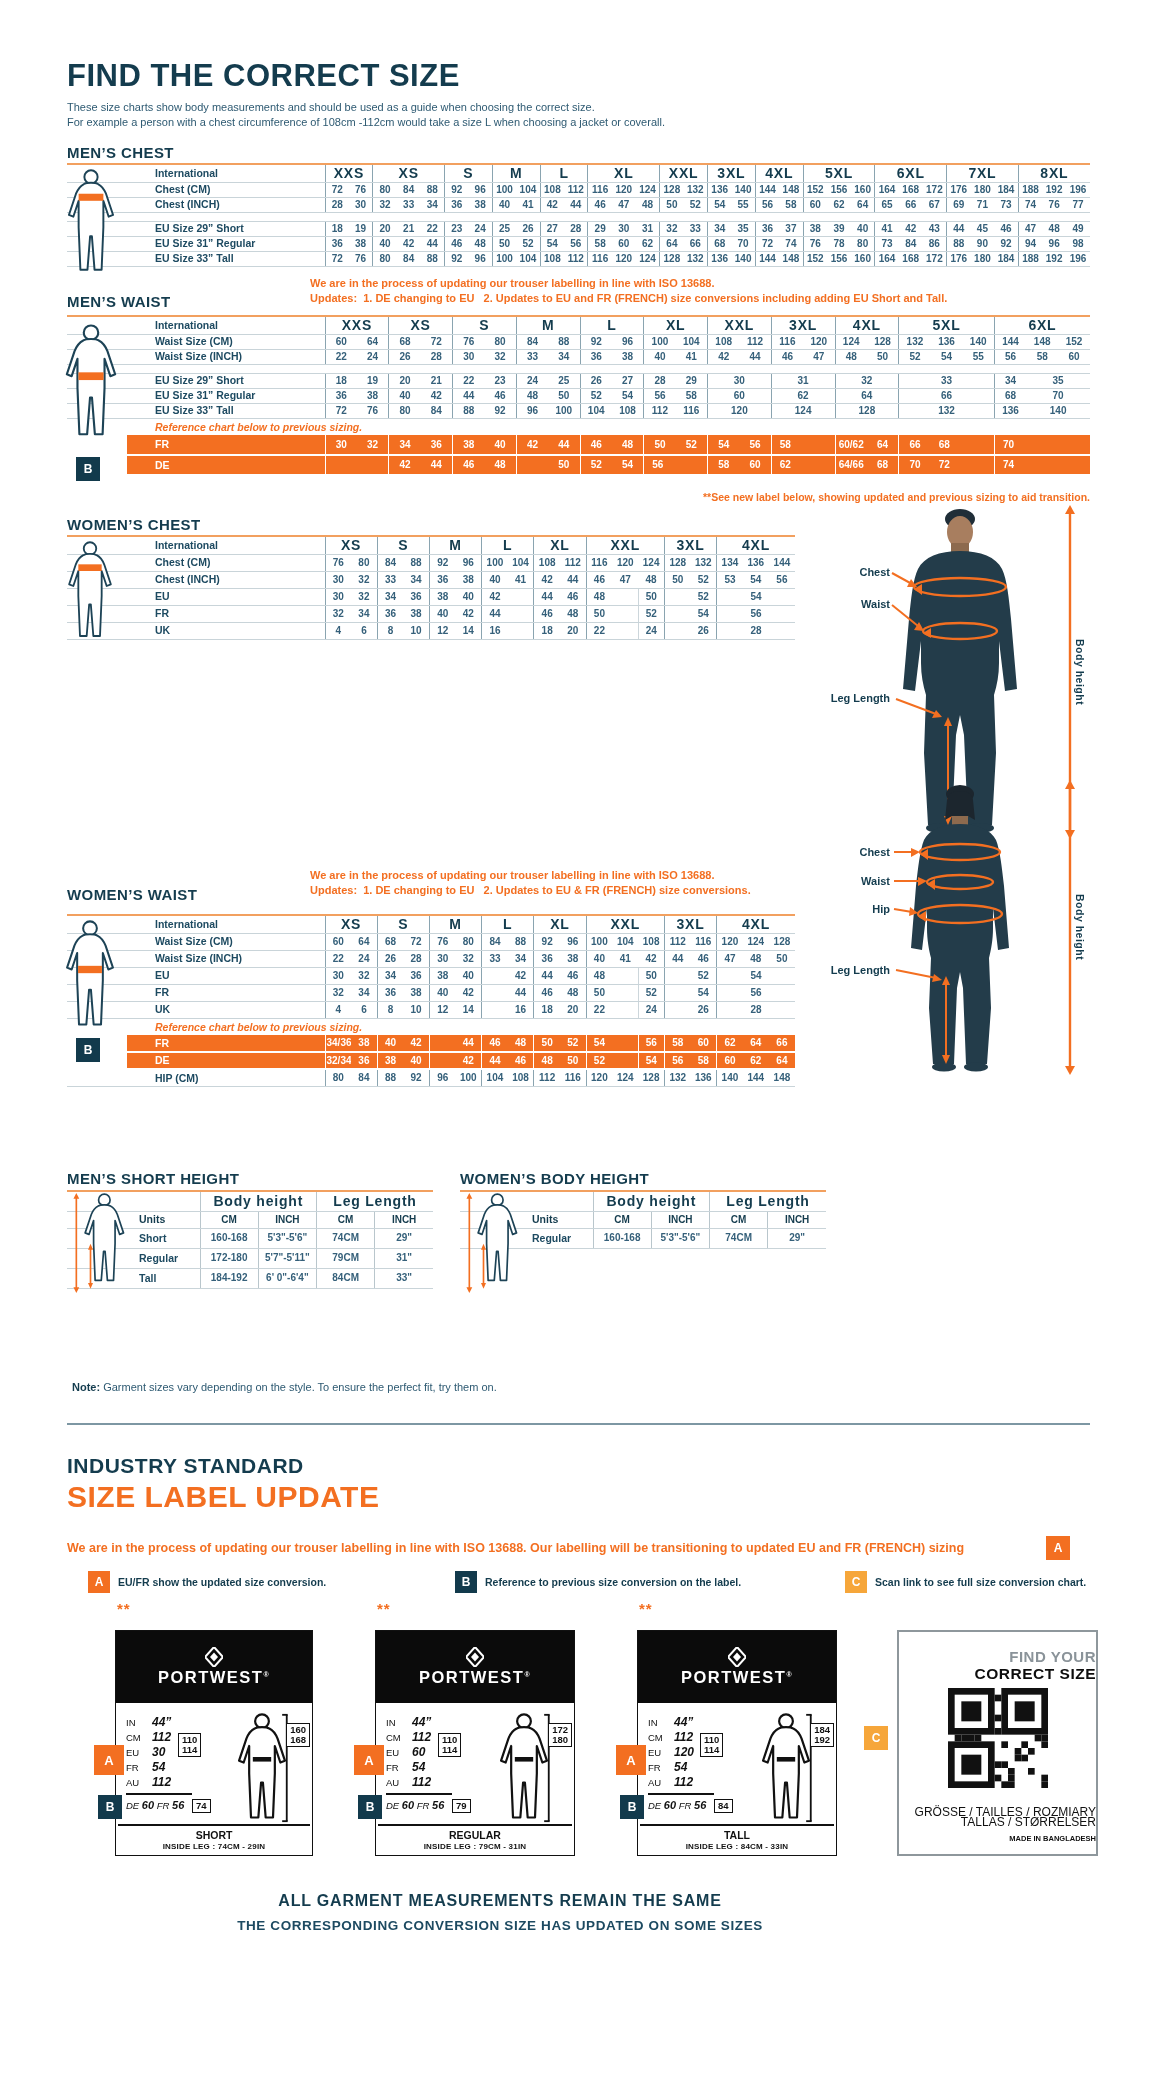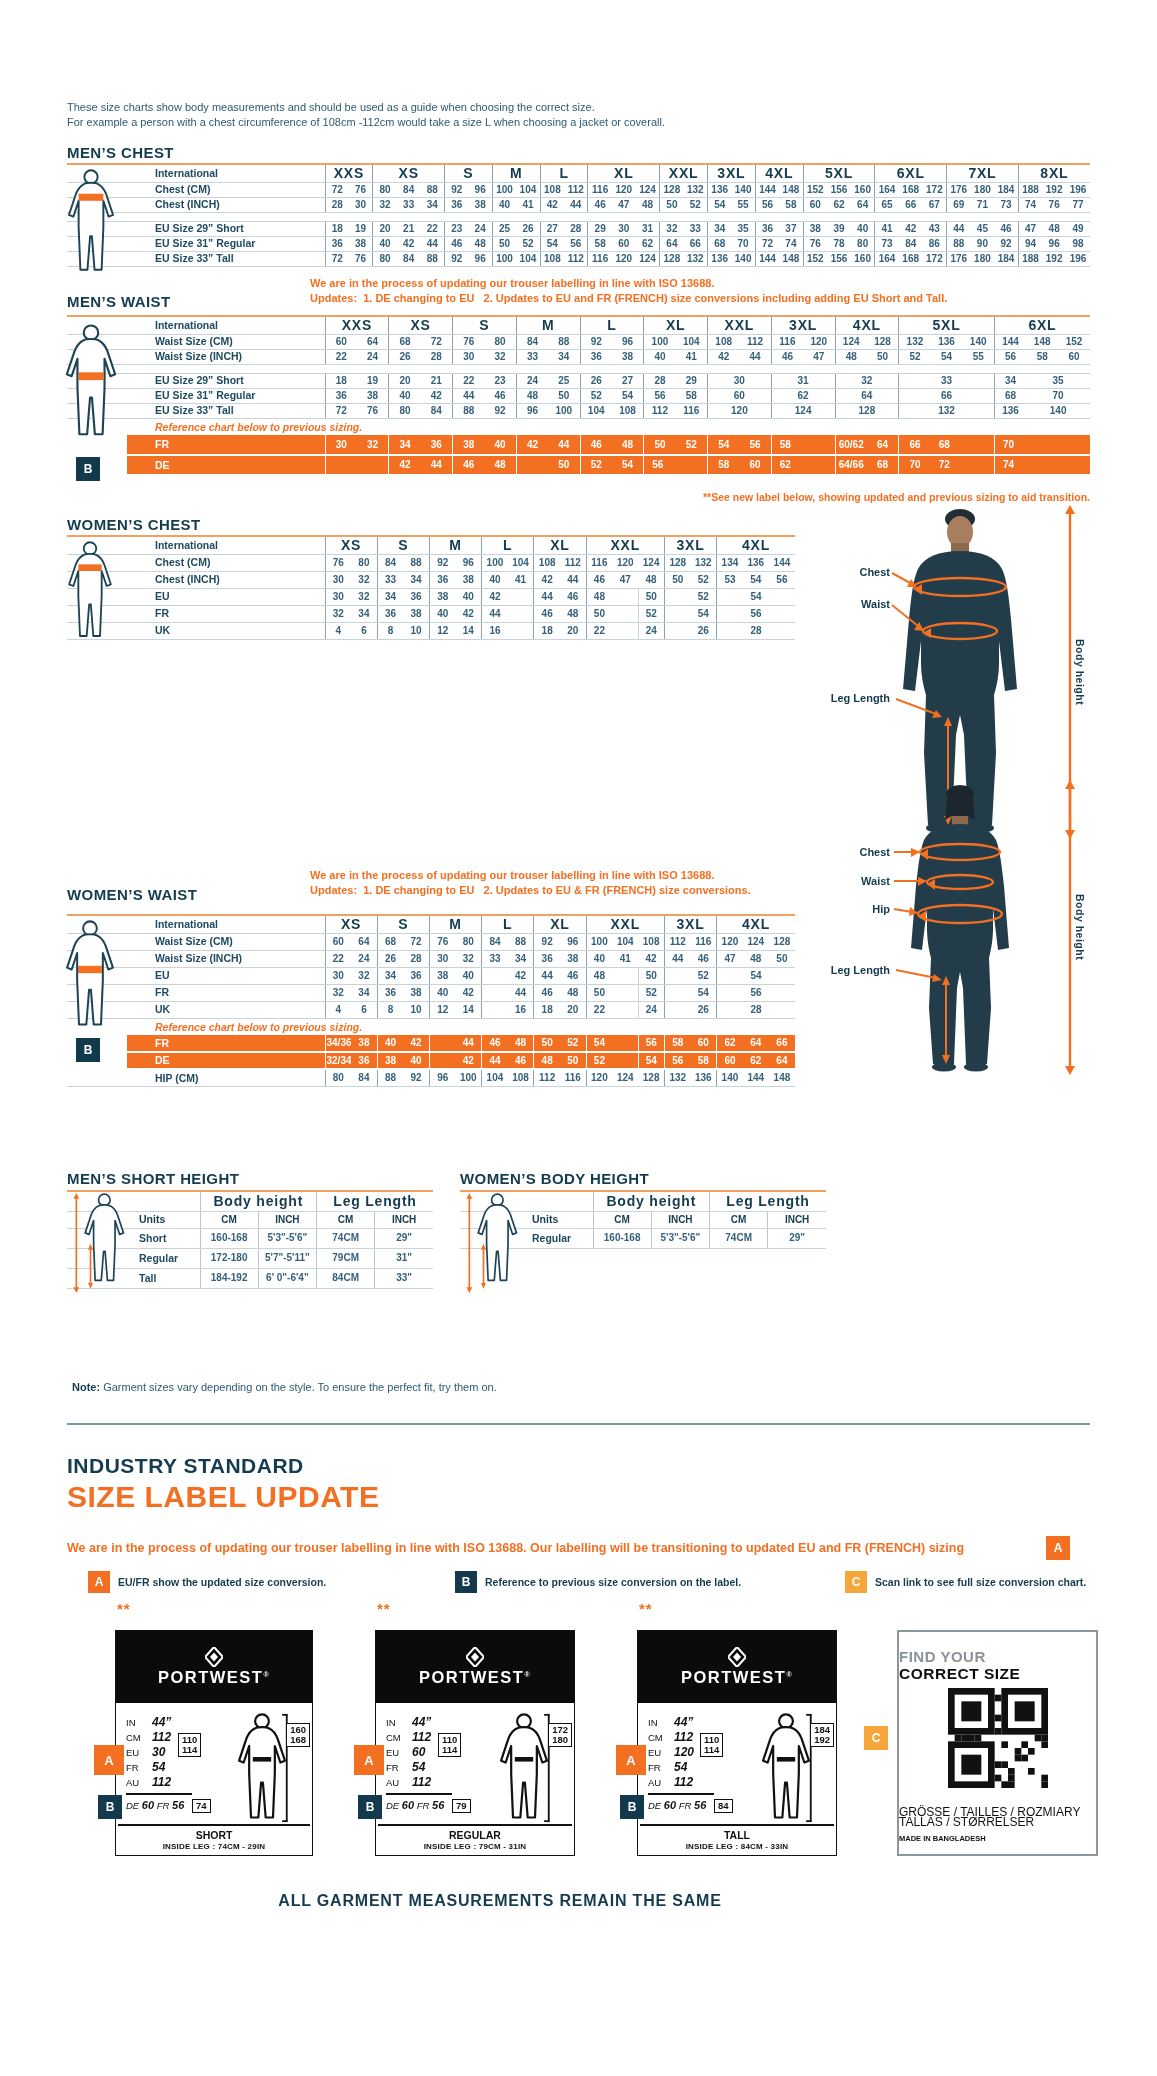--- a/index.html
+++ b/index.html
@@ -84,34 +84,35 @@
   .prevrow b{font-size:11px;}
   .cfig{position:absolute;right:4px;top:82px;width:92px;height:110px;}
   .fbox{position:absolute;border:1.5px solid #111;background:#fff;font-weight:800;font-size:9.5px;line-height:10px;color:#111;padding:1px 3px;text-align:center;z-index:4;}
   .fbl{left:62px;top:102px}.fbr{right:2px;top:92px}.fbb{left:76px;top:168px}
   .cbA{width:30px;height:30px;left:-22px;top:114px;font-size:13px;}
   .cbB{width:24px;height:24px;left:-18px;top:164px;}
   .cfoot{position:absolute;left:0;right:0;bottom:0;}
   .fitline{border-top:2.5px solid #111;margin:0 2px;padding-top:3px;font-size:10.5px;font-weight:800;text-align:center;color:#111;}
   .legline{font-size:8px;font-weight:700;text-align:center;padding:1px 0 4px;color:#111;letter-spacing:.2px;}
   
-  .qrc{left:897px;top:1630px;width:201px;height:226px;border:2px solid #8e979c;box-sizing:border-box;text-align:left;background:#fff;}
+  .qrc{left:897px;top:1630px;width:201px;height:226px;border:2px solid #8e979c;box-sizing:border-box;text-align:right;background:#fff;}
   .findyour{margin-top:16px;font-size:15px;color:#8a9399;font-weight:600;letter-spacing:.5px;}
   .correct{font-size:15.5px;color:#0d0d0d;font-weight:800;letter-spacing:.5px;}
   .qrsvg{margin:5px auto 0;width:100px;height:100px;}
   .langs{font-size:12px;font-weight:400;color:#111;line-height:10px;margin-top:19px;}
   .made{font-size:7.5px;font-weight:700;color:#111;margin-top:7px;}
   .f1{left:67px;top:1892px;width:866px;text-align:center;font-size:16px;font-weight:800;color:#143c4e;letter-spacing:.8px;}
   .f2{left:67px;top:1918px;width:866px;text-align:center;font-size:13.5px;font-weight:700;color:#1d4a61;letter-spacing:.6px;}
 </style>
 </head>
 <body>
 
 <div class="page">
 
+  <div class="abs title">FIND THE CORRECT SIZE</div>
   <div class="abs intro">
     <div>These size charts show body measurements and should be used as a guide when choosing the correct size.</div>
     <div>For example a person with a chest circumference of 108cm -112cm would take a size L when choosing a jacket or coverall.</div>
   </div>
 
   <div class="abs h2 s-mch">MEN’S CHEST</div>
   <div class="abs t-mch">
       <table class="sz ">
         <colgroup>
           <col style="width:258px">
@@ -1338,14 +1339,15 @@
         </svg></div>
     <div class="langs">
       <div>GRÖSSE / TAILLES / ROZMIARY</div>
       <div>TALLAS / STØRRELSER</div>
     </div>
     <div class="made">MADE IN BANGLADESH</div>
   </div>
   <div class="badge bC bC-qr">C</div>
 
   <div class="abs f1">ALL GARMENT MEASUREMENTS REMAIN THE SAME</div>
+  <div class="abs f2">THE CORRESPONDING CONVERSION SIZE HAS UPDATED ON SOME SIZES</div>
 
 </div>
 
 </body></html>

